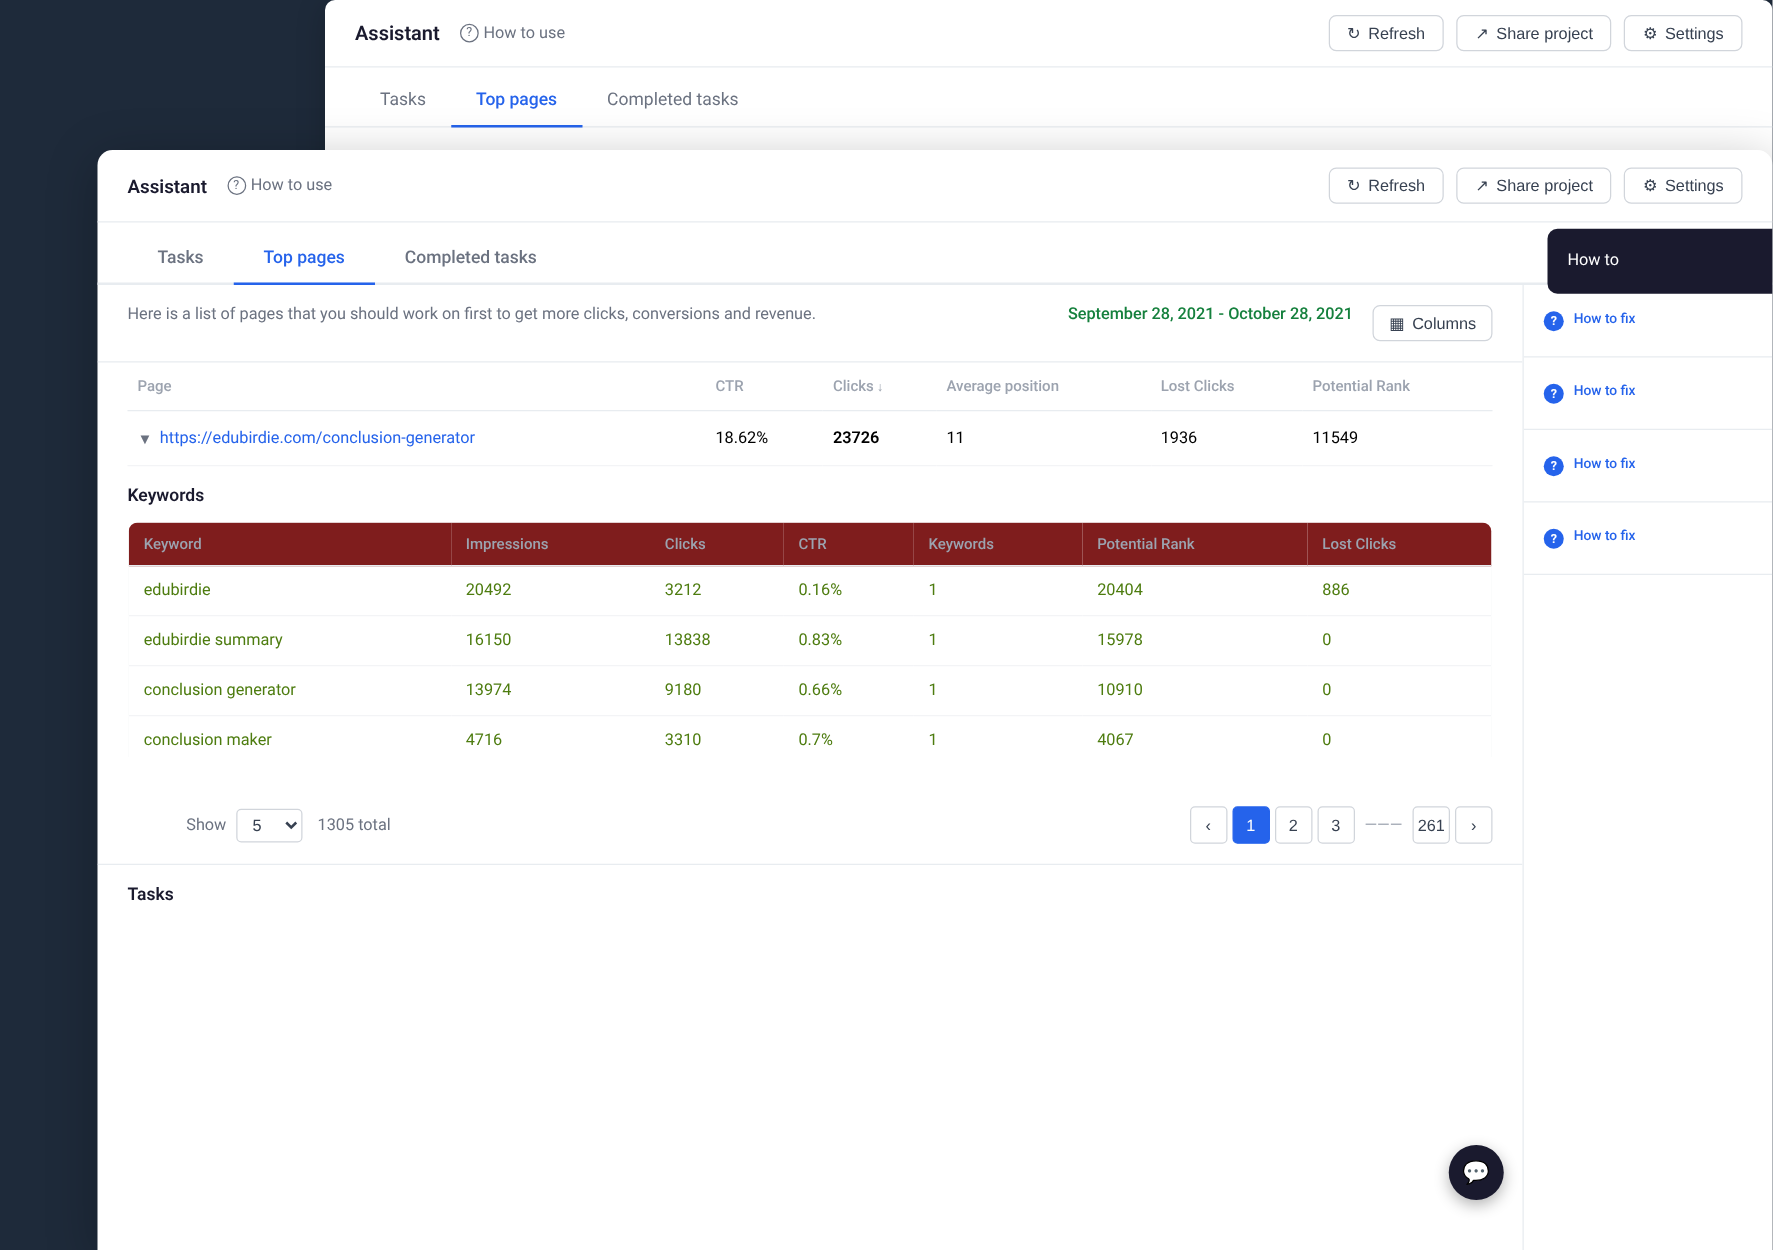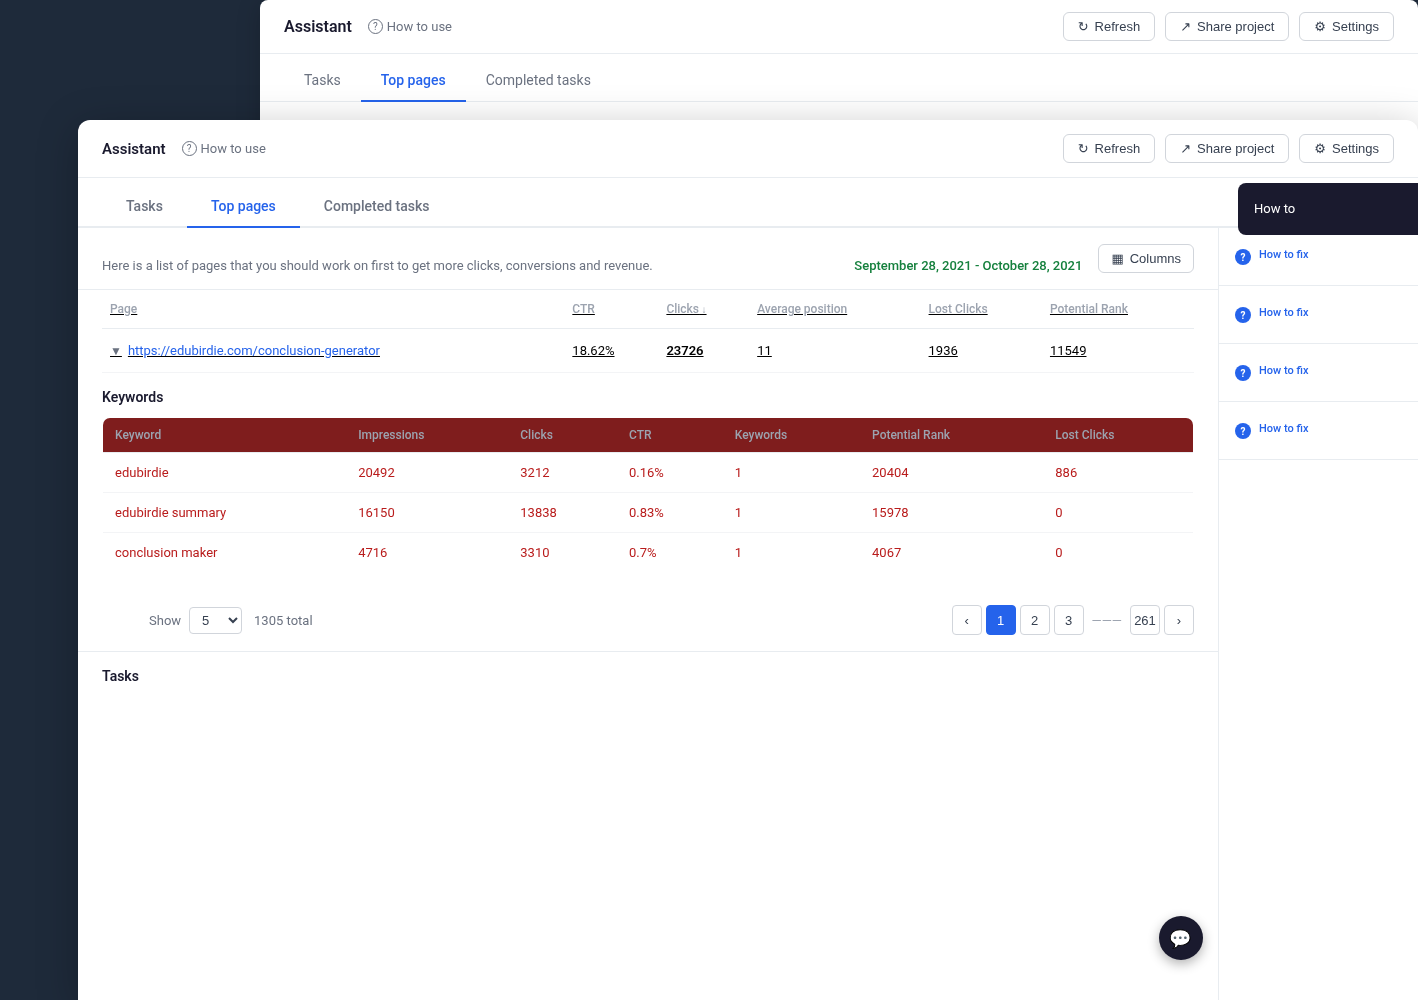--- a/index.html
+++ b/index.html
@@ -169,21 +169,21 @@
 
     .main-content {
       flex: 1;
       overflow-y: auto;
       padding: 0;
     }
 
     
     .description-bar {
       display: flex;
-      align-items: flex-end;
+      align-items: flex-start;
       padding: 16px 24px;
       gap: 16px;
       border-bottom: 1px solid #e8ecf0;
     }
 
     .description-text {
       font-size: 13px;
       color: #6b7280;
       flex: 1;
     }
@@ -208,21 +208,20 @@
     }
 
     
     .table-container {
       padding: 0 24px;
     }
 
     .main-table {
       width: 100%;
       border-collapse: collapse;
-      text-decoration: underline;
     }
 
     .main-table thead tr {
       border-bottom: 1px solid #e8ecf0;
     }
 
     .main-table th {
       padding: 12px 8px;
       text-align: left;
       font-size: 12px;
@@ -295,21 +294,21 @@
       padding: 10px 12px;
       text-align: left;
       font-size: 12px;
       color: #9ca3af;
       font-weight: 500;
     }
 
     .keywords-table td {
       padding: 12px 12px;
       font-size: 13px;
-      color: #b91c1c;
+      color: #4d7c0f;
       border-bottom: 1px solid #f3f4f6;
     }
 
     .keywords-table tr:last-child td {
       border-bottom: none;
     }
 
     
     .pagination-bar {
       display: flex;
@@ -601,20 +600,29 @@
               <tr>
       <td>edubirdie summary</td>
       <td>16150</td>
       <td>13838</td>
       <td>0.83%</td>
       <td>1</td>
       <td>15978</td>
       <td>0</td>
     </tr>
               <tr>
+      <td>conclusion generator</td>
+      <td>13974</td>
+      <td>9180</td>
+      <td>0.66%</td>
+      <td>1</td>
+      <td>10910</td>
+      <td>0</td>
+    </tr>
+              <tr>
       <td>conclusion maker</td>
       <td>4716</td>
       <td>3310</td>
       <td>0.7%</td>
       <td>1</td>
       <td>4067</td>
       <td>0</td>
     </tr>
             </tbody>
         </table>

